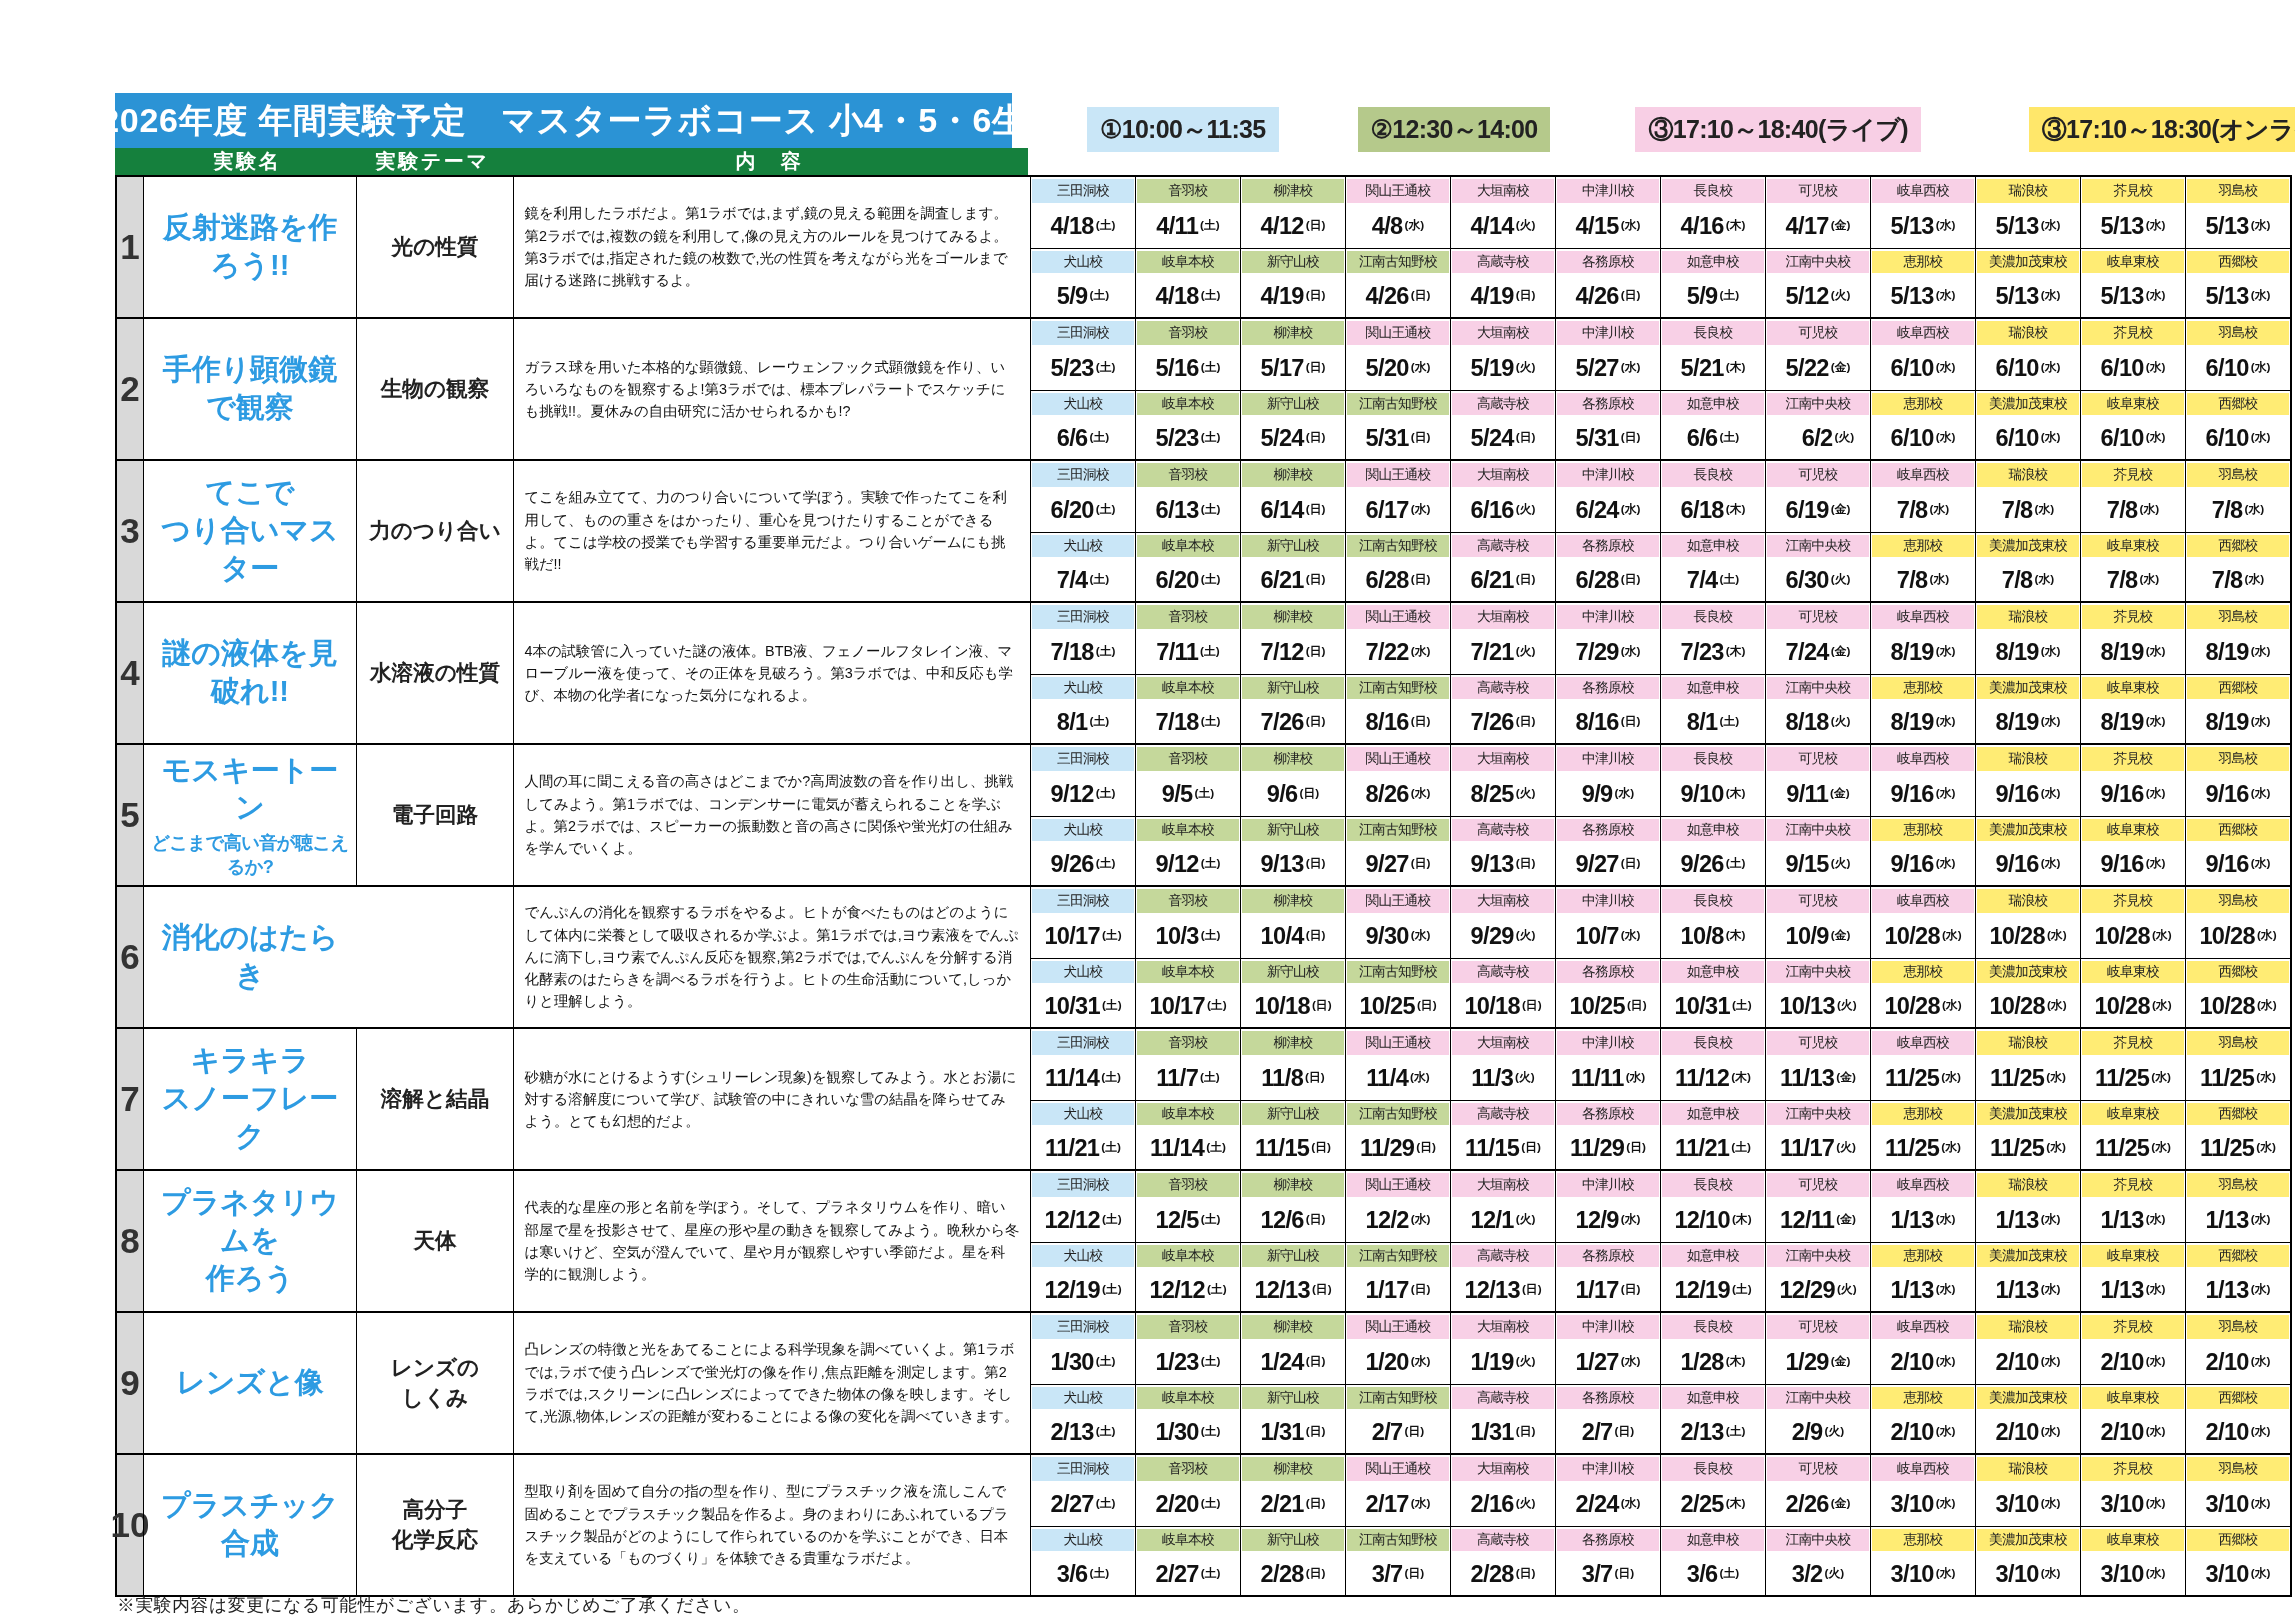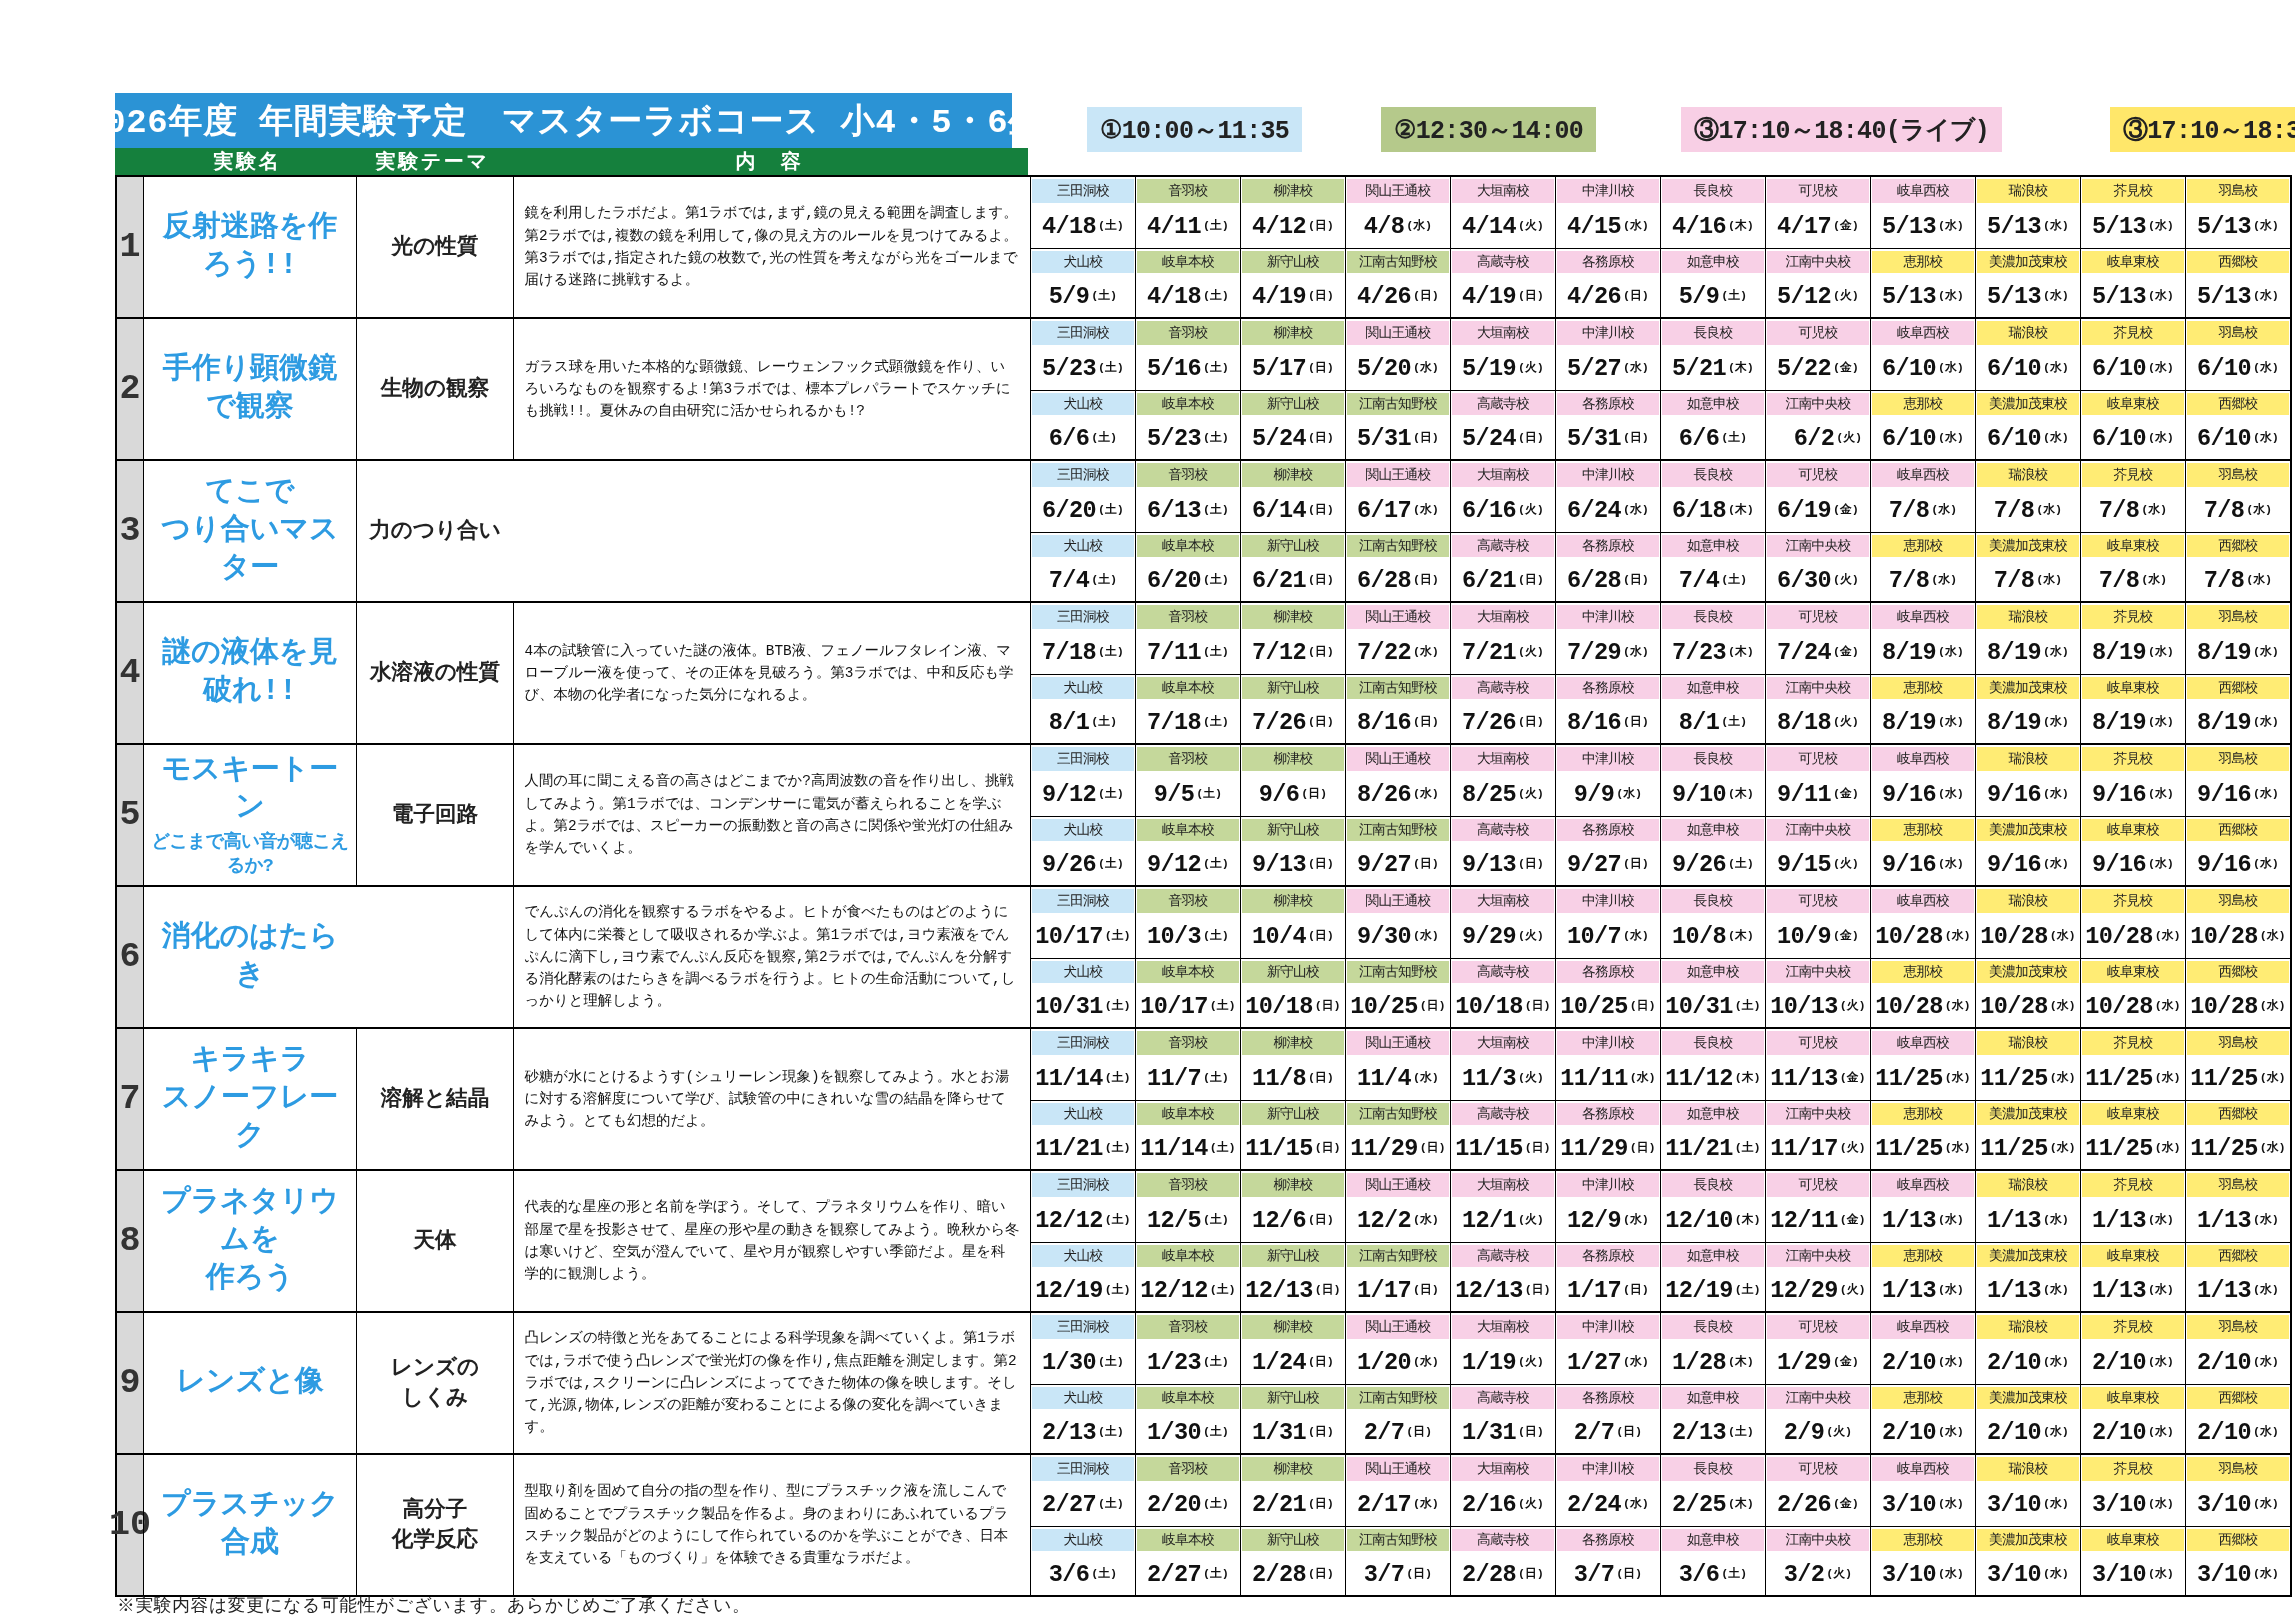--- a/index.html
+++ b/index.html
@@ -1,18 +1,18 @@
 <!DOCTYPE html>
 <html style="font-size:10.5px"><head>
 <meta charset="utf-8">
 <style>
   html,body{margin:0;padding:0;background:#e8e8e8;}
   .sheet{
     position:relative;width:2295px;height:1623px;background:#ffffff;
-    font-family:Liberation Mono, monospace;color:#111;overflow:hidden;
+    font-family:Liberation Sans, sans-serif;color:#111;overflow:hidden;
   }
   
   .title-bar{
     position:absolute;left:115px;top:93px;width:897px;height:55px;
     background:#2b93d5;color:#fff;display:flex;align-items:center;justify-content:center;
     font-size:34px;font-weight:bold;letter-spacing:0.7px;white-space:nowrap;
   }
   .cols-bar{
     position:absolute;left:115px;top:148px;width:913px;height:27.5px;background:#15803d;
     display:grid;grid-template-columns:26px 213px 157px 517px;align-items:center;
@@ -448,20 +448,23 @@
         </div>
       </div>
       <div class="block">
         <div class="c num">3</div>
         <div class="c name">
           <div>てこで<br>つり合いマスター</div>
         </div>
         <div class="c theme">
           <div>力のつり合い</div>
         </div>
+        <div class="c desc">
+          <div class="desc-text">てこを組み立てて、力のつり合いについて学ぼう。実験で作ったてこを利用して、ものの重さをはかったり、重心を見つけたりすることができるよ。てこは学校の授業でも学習する重要単元だよ。つり合いゲームにも挑戦だ!!</div>
+        </div>
         <div class="c school" style="grid-area: 1 / 5;">
           <div class="tag" style="background: rgb(201, 230, 247);">三田洞校</div>
         </div>
         <div class="c school" style="grid-area: 1 / 6;">
           <div class="tag" style="background: rgb(197, 216, 155);">音羽校</div>
         </div>
         <div class="c school" style="grid-area: 1 / 7;">
           <div class="tag" style="background: rgb(197, 216, 155);">柳津校</div>
         </div>
         <div class="c school" style="grid-area: 1 / 8;">

